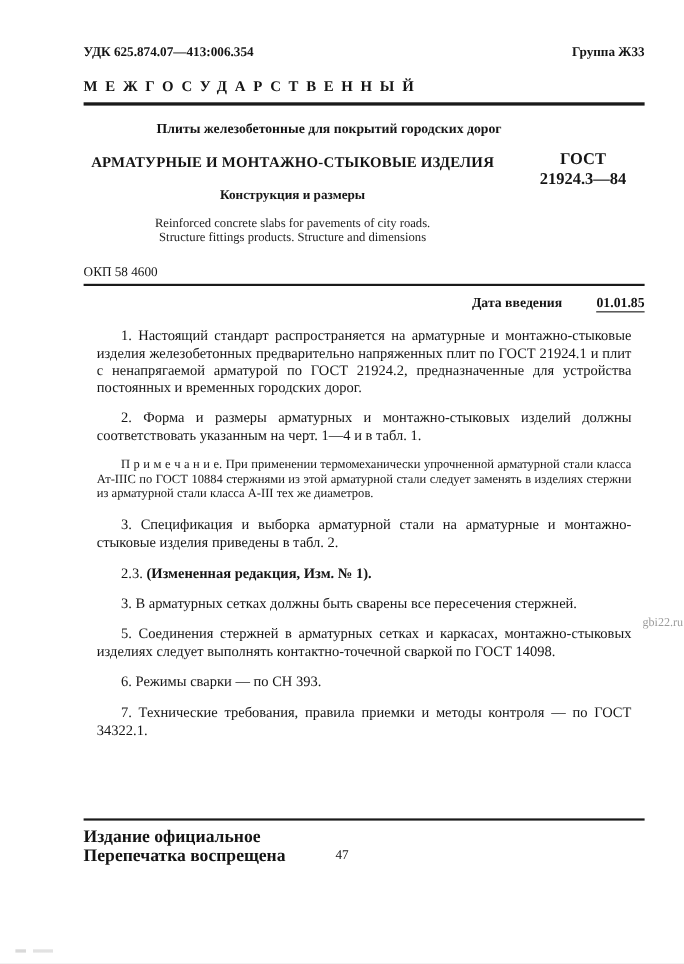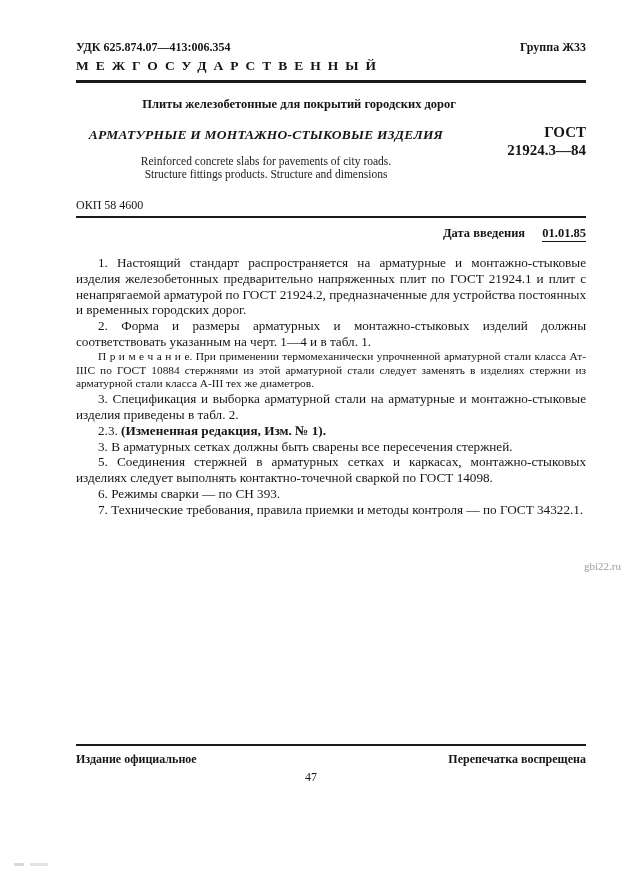--- a/index.html
+++ b/index.html
@@ -9,53 +9,53 @@
     background:#ffffff;
     font-family:"Liberation Serif", serif;
     color:#151515;
     overflow:hidden;
     margin:0 auto;
   }
   .content{position:absolute;left:76px;top:0;width:510px;}
 
   
   .udk-row{display:flex;justify-content:space-between;margin-top:40px;font-size:12px;font-weight:bold;}
-  .std-row{display:flex;justify-content:space-between;margin-top:3px;font-size:13.5px;font-weight:bold;white-space:nowrap;}
+  .std-row{display:flex;justify-content:space-between;margin-top:16px;font-size:13.5px;font-weight:bold;white-space:nowrap;}
   .std-left{letter-spacing:7px;}
   .std-right{letter-spacing:13px;}
   .rule-thick{margin-top:6px;height:3px;background:#1a1a1a;}
 
   
   .title-row{display:flex;margin-top:12px;}
   .title-left{width:380px;text-align:center;}
-  .title-right{margin-left:auto;width:112px;text-align:right;margin-top:28px;font-weight:bold;font-size:15px;line-height:18px;}
+  .title-right{margin-left:auto;width:112px;text-align:center;margin-top:28px;font-weight:bold;font-size:15px;line-height:18px;}
   .t1{font-size:12.5px;font-weight:bold;margin:2px 0 0 0;text-align:right;}
-  .t2{font-size:13.5px;font-weight:bold;margin:15px 0 0 0;letter-spacing:.2px;font-style:italic;}
+  .t2{font-size:13.5px;font-weight:bold;margin:15px 0 0 0;letter-spacing:.2px;}
   .t3{font-size:12px;font-weight:bold;margin:14px 0 0 0;}
   .ten{font-size:11.5px;margin:12px 0 0 0;line-height:13px;color:#222;}
   .ten2{font-size:11.5px;margin:0;line-height:13px;color:#222;}
 
   .okp{margin-top:17px;font-size:12px;}
   .rule-thin{margin-top:3px;height:2px;background:#1a1a1a;}
   .date-row{margin-top:8px;text-align:right;font-size:12.5px;font-weight:bold;}
-  .date-val{margin-left:14px;border-bottom:1.5px solid #151515;padding-bottom:1px;}
+  .date-val{margin-left:28px;border-bottom:1.5px solid #151515;padding-bottom:1px;}
 
   
   .body-text{margin-top:14px;font-size:13.2px;line-height:15.8px;text-align:justify;}
-  .body-text p{margin:0;text-indent:22px;}
+  .body-text p{margin:12px;text-indent:22px;}
   .note{font-size:11.4px;line-height:13.8px;margin-top:3px;margin-bottom:3px;}
   .b{font-weight:bold;}
 
   
   .watermark{position:absolute;top:560px;right:1px;font-family:Liberation Serif, serif;font-size:11px;color:#9b9b9b;}
 
   
   .footer{position:absolute;left:76px;top:744px;width:510px;}
   .footer-rule{height:2px;background:#1a1a1a;}
-  .footer-row{display:flex;justify-content:space-between;margin-top:6px;font-size:12px;font-weight:bold;}
+  .footer-row{display:flex;justify-content:space-between;margin-top:6px;font-size:16px;font-weight:bold;flex-direction:column;}
   .page-num{position:absolute;left:0;top:770px;width:100%;text-align:center;font-size:12px;}
 
   
   .corner-mark{position:absolute;left:14px;top:863px;width:44px;height:3px;
     background:linear-gradient(90deg,#d9d9d9 0 10px,transparent 10px 16px,#e2e2e2 16px 34px,transparent 34px);}
 </style>
 </head>
 <body>
 
 <div class="page">
@@ -68,20 +68,21 @@
 
     <div class="std-row">
       <span class="std-left">МЕЖГОСУДАРСТВЕННЫЙ</span>
     </div>
     <div class="rule-thick"></div>
 
     <div class="title-row">
       <div class="title-left">
         <p class="t1">Плиты железобетонные  для покрытий городских дорог</p>
         <p class="t2">АРМАТУРНЫЕ И МОНТАЖНО-СТЫКОВЫЕ ИЗДЕЛИЯ</p>
+        <p class="t3">Конструкция и размеры</p>
         <p class="ten">Reinforced concrete slabs for pavements of city roads.</p>
         <p class="ten2">Structure fittings products. Structure and dimensions</p>
       </div>
       <div class="title-right">
         <div>ГОСТ</div>
         <div>21924.3—84</div>
       </div>
     </div>
 
     <div class="okp">ОКП 58 4600</div>

